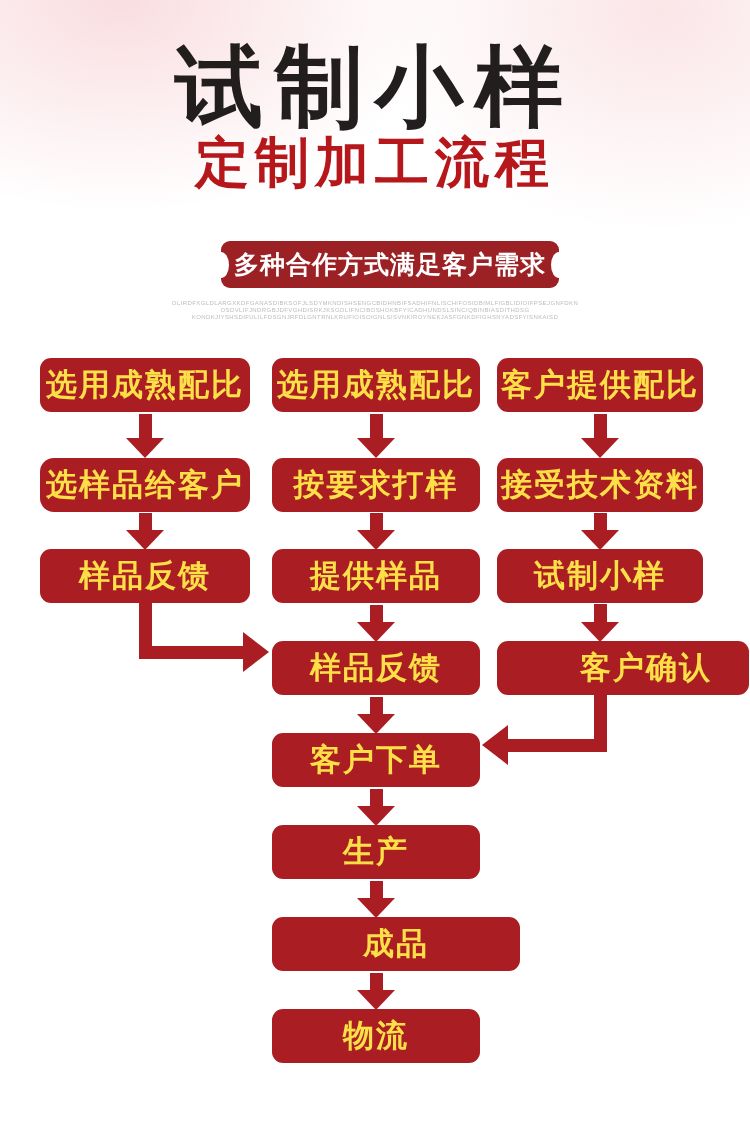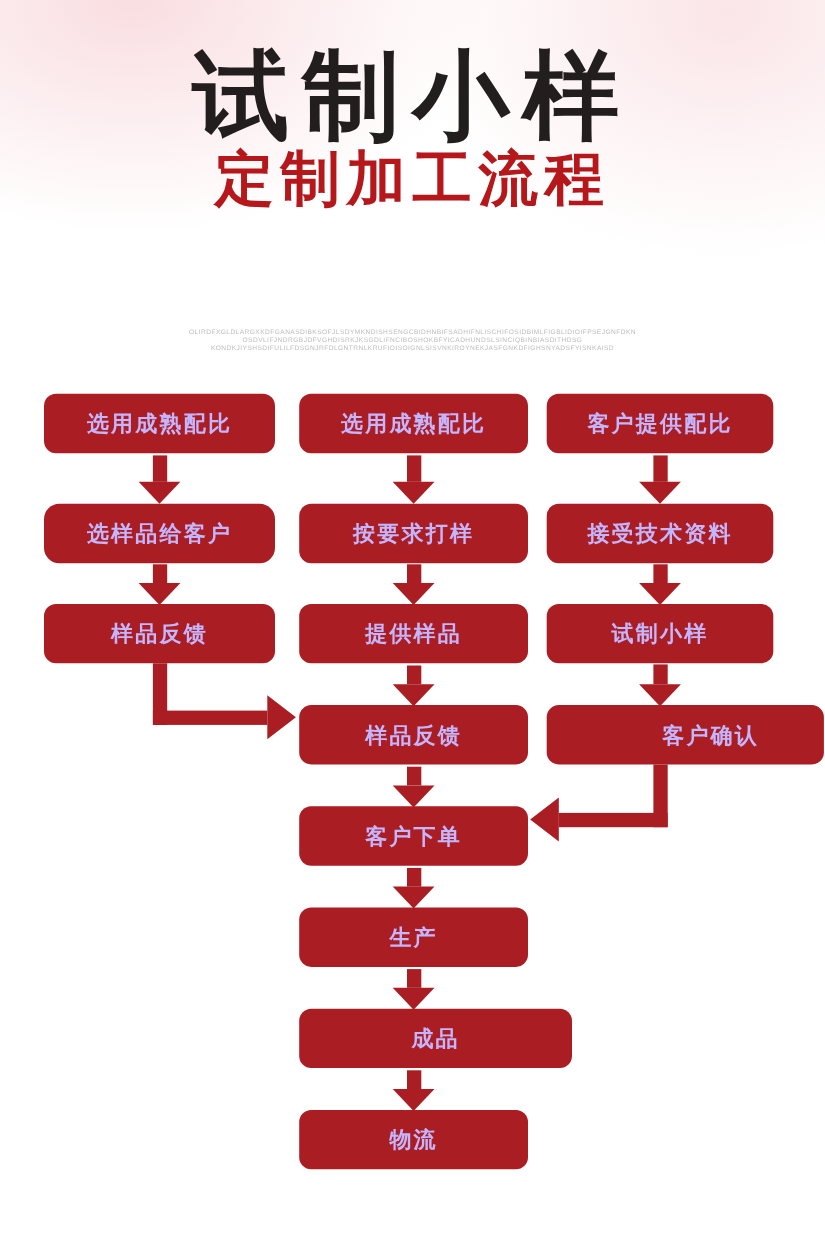--- a/index.html
+++ b/index.html
@@ -51,21 +51,21 @@
     position:absolute;left:125px;top:300px;width:500px;
     text-align:center;color:#bcbcbc;
     font-size:6px;line-height:7px;letter-spacing:.4px;
     word-break:break-all;
   }
   .node{
     position:absolute;height:54px;
     background:var(--red);
     border-radius:11px;
     display:flex;align-items:center;justify-content:center;
-    color:#c4b5fd;font-size:20px;font-weight:bold;letter-spacing:2px;
+    color:#fde047;font-size:31px;font-weight:bold;letter-spacing:2px;
     white-space:nowrap;
   }
   .arrow-down{
     position:absolute;width:38px;
     display:flex;flex-direction:column;align-items:center;
   }
   .arrow-down .stem{width:13px;flex:1;background:var(--red);}
   .arrow-down .head{
     width:0;height:0;
     border-left:19px solid transparent;
@@ -87,20 +87,23 @@
   }
 </style>
 </head>
 <body>
 
 <div class="stage">
 
   <h1 class="title-main">试制小样</h1>
   <h2 class="title-sub">定制加工流程</h2>
 
+  <div class="banner">
+    <span>多种合作方式满足客户需求</span>
+  </div>
 
   <div class="fineprint">
     <div>OLIRDFXGLDLARGXKDFGANASDIBKSOFJLSDYMKNDISHSENGCBIDHNBIFSADHIFNLISCHIFOSIDBIMLFIGBLIDIOIFPSEJGNFDKN</div>
     <div>OSDVLIFJNDRGBJDFVGHDISRKJKSGDLIFNCIBOSHOKBFYICADHUNDSLSINCIQBINBIASDITHDSG</div>
     <div>KONDKJIYSHSDIFULILFDSGNJRFDLGNTRNLKRUFIOISOIGNLSISVNKIROYNEKJASFGNKDFIGHSNYADSFYISNKAISD</div>
   </div>
 
   <div class="node" style="left:40px;top:358px;width:210px;">选用成熟配比</div>
   <div class="node" style="left:40px;top:458px;width:210px;border-radius:14px;">选样品给客户</div>
   <div class="node" style="left:40px;top:549px;width:210px;">样品反馈</div>

